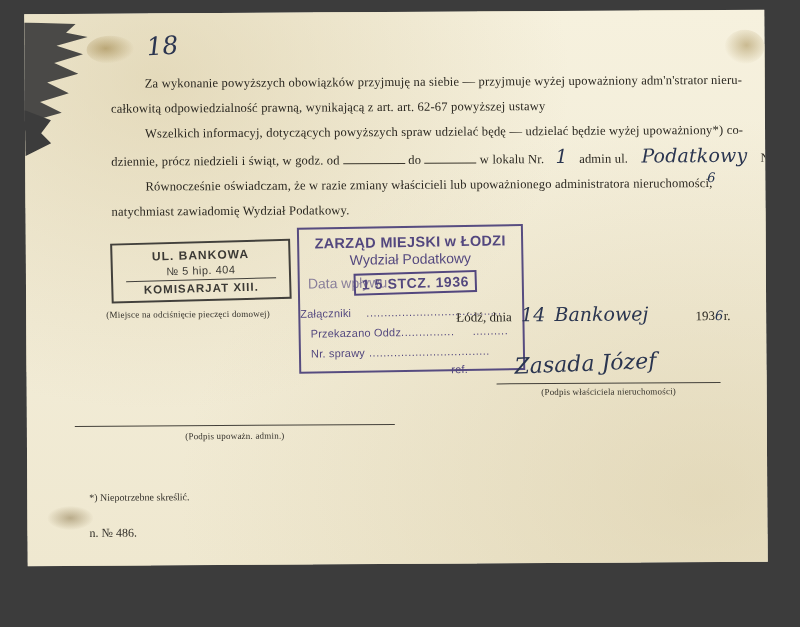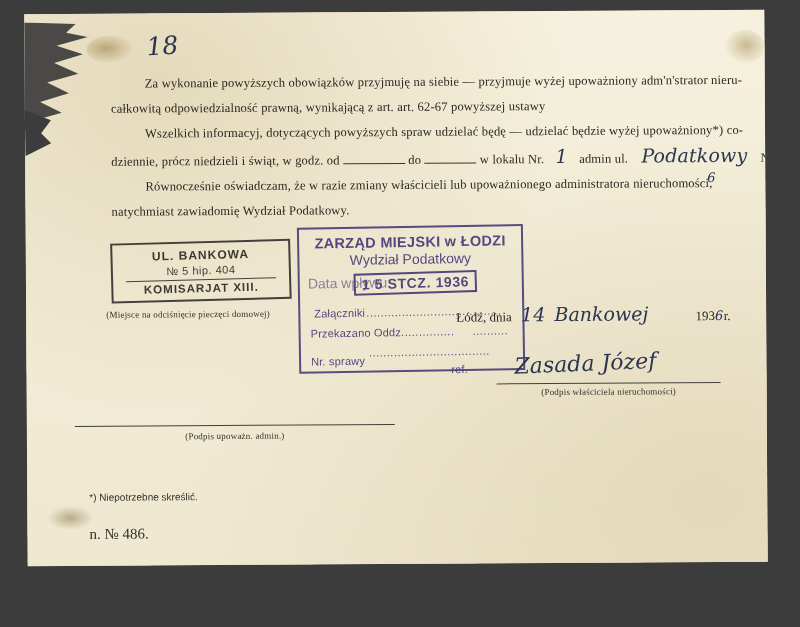--- a/index.html
+++ b/index.html
@@ -228,30 +228,30 @@
     font-style: italic;
     font-size: 22px;
     color: #2a3550;
     transform: rotate(-2deg);
     white-space: nowrap;
   }
   .footnote {
     position: absolute;
     left: 62px;
     top: 478px;
-    font-family: Liberation Sans, sans-serif;
+    font-family: Liberation Serif, serif;
     font-size: 10px;
     color: #33302a;
   }
   .printcode {
     position: absolute;
     left: 62px;
     top: 512px;
     font-family: "Liberation Serif", serif;
-    font-size: 15px;
+    font-size: 12px;
     color: #33302a;
   }
 
   
   .watermark {
     position: absolute;
     left: 0;
     bottom: 0;
     width: 800px;
     height: 40px;
@@ -309,27 +309,27 @@
       <div class="bar"></div>
       <div class="l3">KOMISARJAT XIII.</div>
     </div>
     <div class="cap" style="left:62px; top:296px; width:200px; text-align:center">(Miejsce na odciśnięcie pieczęci domowej)</div>
 
     <div class="stamp-office">
       <div class="title">ZARZĄD MIEJSKI w ŁODZI</div>
       <div class="sub">Wydział Podatkowy</div>
       <div class="faint">Data wpływu</div>
       <div class="datebox">1 5 STCZ. 1936</div>
-      <div class="row" style="left:14px; top:78px;">Załączniki</div>
+      <div class="row" style="left:0; top:78px;">Załączniki</div>
       <div class="row dots" style="left:66px; top:78px;">......................................</div>
       <div class="row" style="left:10px; top:98px;">Przekazano Oddz.</div>
       <div class="row dots" style="left:104px; top:98px;">..............</div>
       <div class="row" style="left:150px; top:98px;margin-top:38px;">ref.</div>
       <div class="row dots" style="left:172px; top:98px;">..........</div>
-      <div class="row" style="left:10px; top:126px;">Nr. sprawy</div>
+      <div class="row" style="left:10px; top:118px;">Nr. sprawy</div>
       <div class="row dots" style="left:68px; top:118px;">..................................</div>
     </div>
 
     <div class="date-line">
       <span>Łódź, dnia</span>
       <span class="hand-big" style="margin:0 6px">14</span>
       <span class="hand-big" style="margin-right:44px">Bankowej</span>
       <span>193</span><span class="hand" style="font-size:13px">6</span><span>r.</span>
     </div>
 

